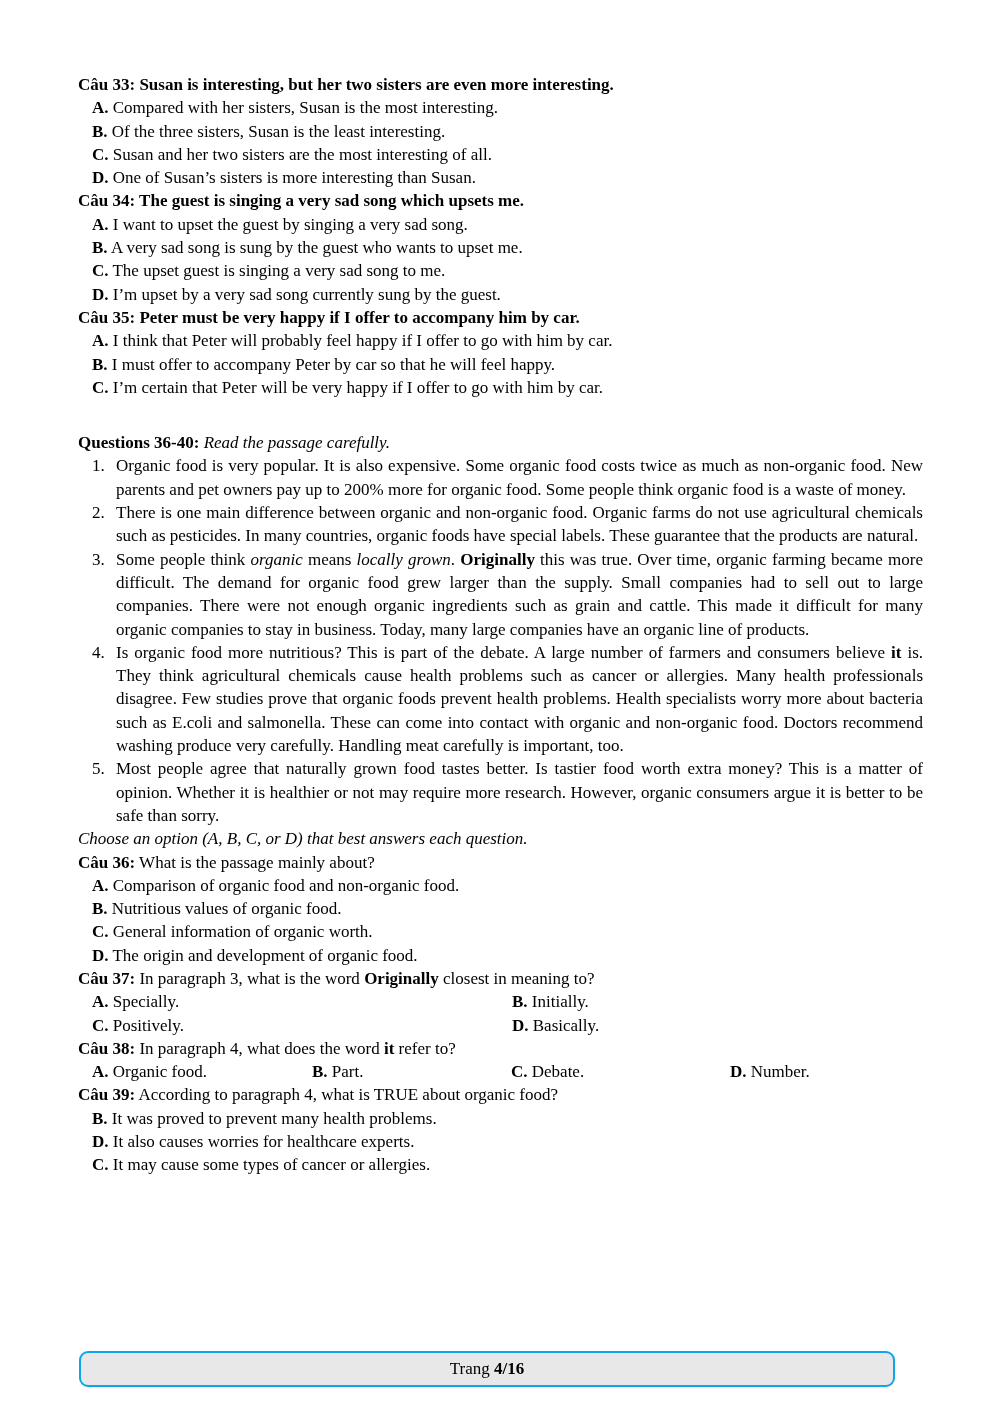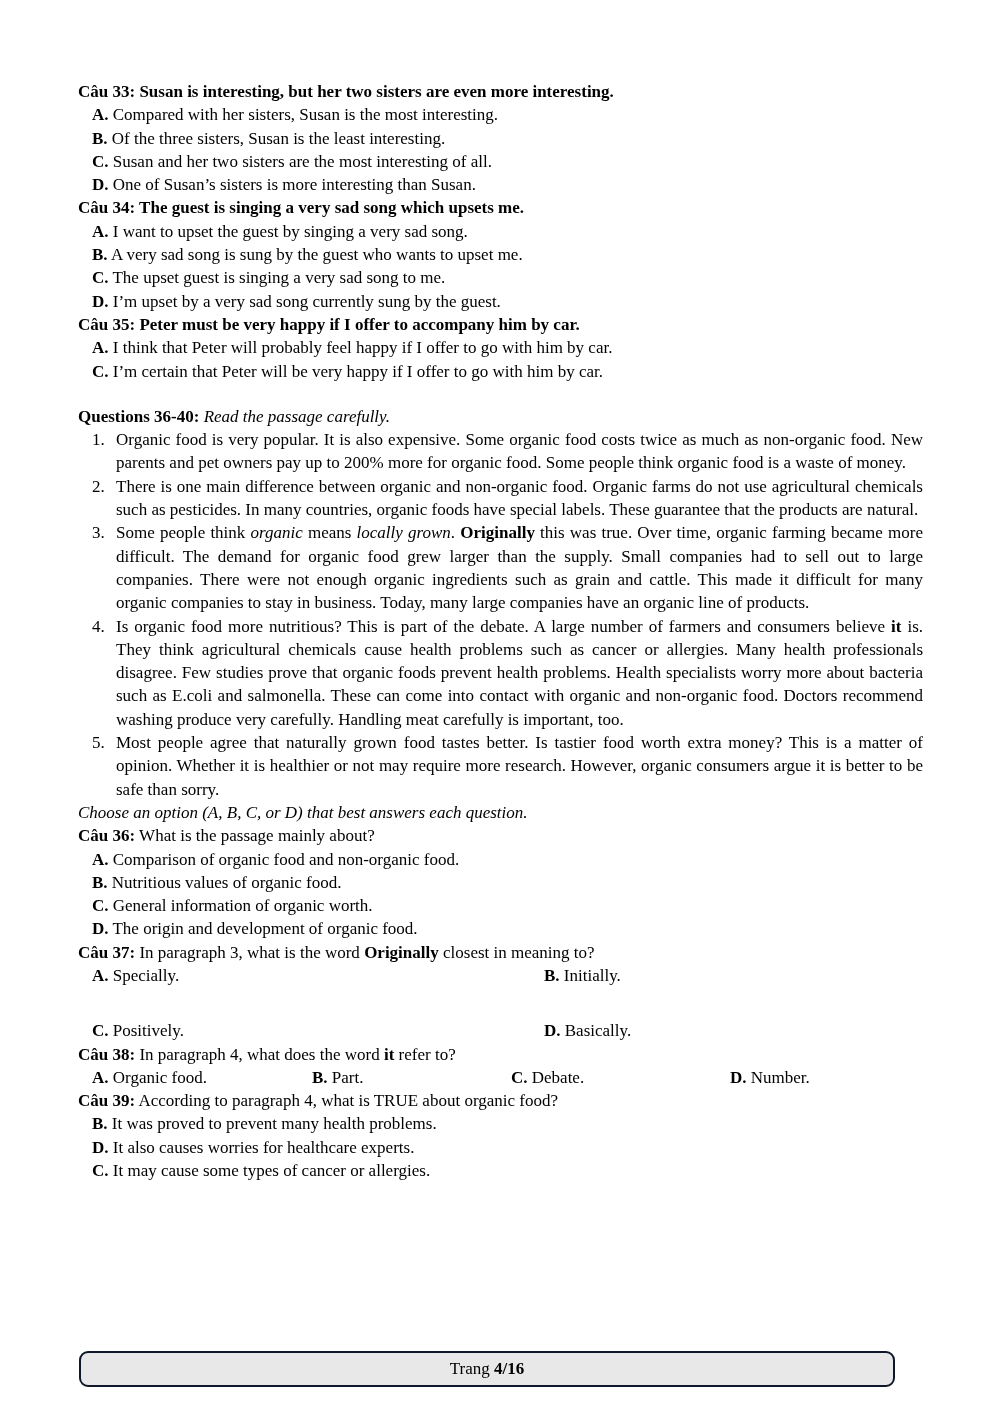--- a/index.html
+++ b/index.html
@@ -2,36 +2,36 @@
 <html><head>
 <meta charset="utf-8">
 <style>
   * { margin:0; padding:0; box-sizing:border-box; }
   html,body { background:#ffffff; }
   .page {
     position:relative; width:1000px; height:1414px; background:#fff;
     font-family:"Liberation Serif", serif; font-size:17px; line-height:23.3px;
     color:#000; overflow:hidden;
   }
-  .content { position:absolute; top:80px; left:78px; width:845px; }
+  .content { position:absolute; top:73px; left:78px; width:845px; }
   .bold { font-weight:bold; }
   .italic { font-style:italic; }
   .q-head { font-weight:bold; }
   .opt { padding-left:14px; }
   .letter { font-weight:bold; }
   .p-item { display:flex; padding-left:14px; }
   .p-num { flex:0 0 24px; }
   .p-text { flex:1 1 auto; text-align:justify; }
-  .section-head { margin-top:22px; }
-  .opt-grid-2 { display:grid; grid-template-columns:420px 1fr; padding-left:14px;gap:32px; }
+  .section-head { margin-top:32px; }
+  .opt-grid-2 { display:grid; grid-template-columns:420px 1fr; padding-left:14px; }
   .opt-grid-4 { display:grid; grid-template-columns:220px 199px 219px 1fr; padding-left:14px; }
   .opt-grid-2 .opt, .opt-grid-4 .opt { padding-left:0; }
   .footer-box {
     position:absolute; left:79px; top:1351px; width:816px; height:36px;
-    background:#e8e8e8; border:2px solid #0f172a; border-radius:9px;
+    background:#e8e8e8; border:2px solid #0ea5e9; border-radius:9px;
     display:flex; align-items:center; justify-content:center;
   }
 </style>
 </head>
 <body>
 
 <div class="page">
   <div class="content">
 
     <div class="q-head"><span>Câu 33:</span> <span>Susan is interesting, but her two sisters are even more interesting.</span></div>
@@ -41,20 +41,21 @@
     <div class="opt"><span class="letter">D.</span> <span>One of Susan’s sisters is more interesting than Susan.</span></div>
 
     <div class="q-head"><span>Câu 34:</span> <span>The guest is singing a very sad song which upsets me.</span></div>
     <div class="opt"><span class="letter">A.</span> <span>I want to upset the guest by singing a very sad song.</span></div>
     <div class="opt"><span class="letter">B.</span> <span>A very sad song is sung by the guest who wants to upset me.</span></div>
     <div class="opt"><span class="letter">C.</span> <span>The upset guest is singing a very sad song to me.</span></div>
     <div class="opt"><span class="letter">D.</span> <span>I’m upset by a very sad song currently sung by the guest.</span></div>
 
     <div class="q-head"><span>Câu 35:</span> <span>Peter must be very happy if I offer to accompany him by car.</span></div>
     <div class="opt"><span class="letter">A.</span> <span>I think that Peter will probably feel happy if I offer to go with him by car.</span></div>
+    <div class="opt"><span class="letter">B.</span> <span>I must offer to accompany Peter by car so that he will feel happy.</span></div>
     <div class="opt"><span class="letter">C.</span> <span>I’m certain that Peter will be very happy if I offer to go with him by car.</span></div>
 
     <div class="section-head"><span class="bold">Questions 36-40:</span> <span class="italic">Read the passage carefully.</span></div>
 
     <div class="p-item">
       <span class="p-num">1.</span>
       <span class="p-text">Organic food is very popular. It is also expensive. Some organic food costs twice as much as non-organic food. New parents and pet owners pay up to 200% more for organic food. Some people think organic food is a waste of money.</span>
     </div>
     <div class="p-item">
       <span class="p-num">2.</span>

